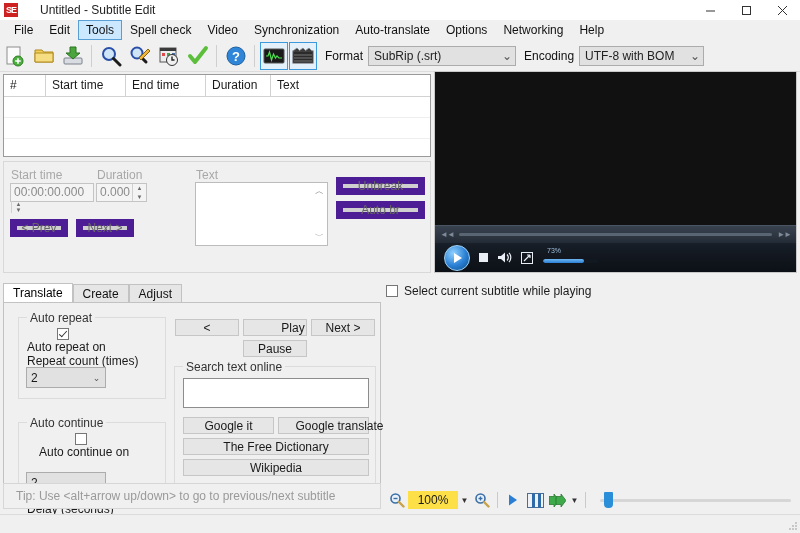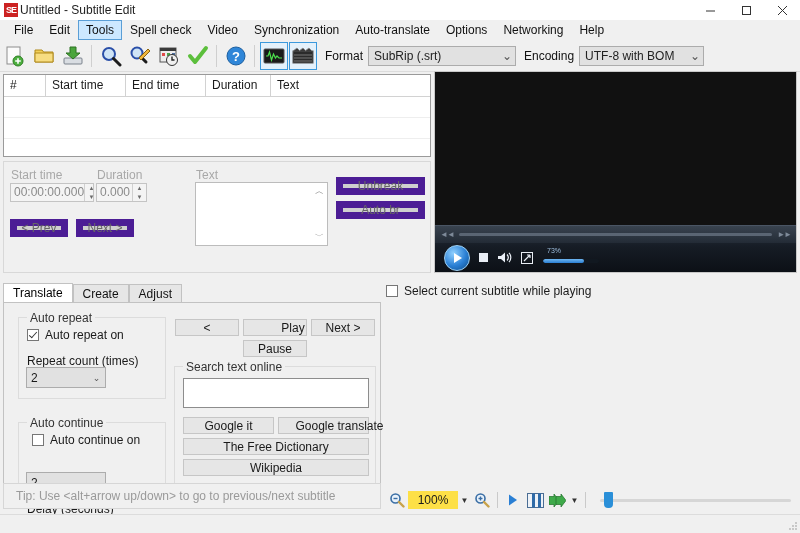--- a/index.html
+++ b/index.html
@@ -27,21 +27,21 @@
   .titlebar {
     position: absolute;
     left: 0; top: 0;
     width: 800px; height: 20px;
     background: #ffffff;
     display: flex;
     align-items: center;
   }
   .app-icon {
     width: 14px; height: 14px;
-    margin-left: 4px; margin-right: 2px;
+    margin-left: 4px; margin-right: 22px;
     background: #cc2222;
     color: #ffffff;
     font-size: 9px;
     font-weight: bold;
     line-height: 14px;
     text-align: center;
     letter-spacing: -1px;
     font-family: "Liberation Sans", sans-serif;
     flex: 0 0 auto;
   }
@@ -716,21 +716,21 @@
       <div class="gh c3">Duration</div>
       <div class="gh c4">Text</div>
     </div>
     <div class="grid-row"></div>
     <div class="grid-row"></div>
     <div class="grid-row"></div>
   </div>
 
   <div class="editpanel">
     <div class="fld-label" style="left:7px; top:6px;">Start time</div>
-    <div class="spin" style="left:6px; top:21px; width:84px;">
+    <div class="spin" style="left:6px; top:21px; width:84px;flex-direction:column;">
       <span class="sval">00:00:00.000</span>
       <span class="sbtns">
           <span>▲</span>
           <span>▼</span>
         </span>
     </div>
 
     <div class="fld-label" style="left:93px; top:6px;">Duration</div>
     <div class="spin" style="left:92px; top:21px; width:51px;">
       <span class="sval">0.000</span>
@@ -800,34 +800,34 @@
     <div class="tabstrip">
       <div class="tab active">Translate</div>
       <div class="tab">Create</div>
       <div class="tab">Adjust</div>
     </div>
 
     <div class="tabbody">
 
       <div class="groupbox" style="left:14px; top:14px; width:148px; height:82px;">
         <div class="gb-title">Auto repeat</div>
-        <div class="chk-row" style="position:absolute; left:8px; top:10px;">
+        <div class="chk-row" style="position:absolute; left:8px; top:10px;flex-direction:column;">
           <span class="chkbox checked"></span>
           <span>Auto repeat on</span>
         </div>
         <div class="sm-label" style="position:absolute; left:8px; top:36px;">Repeat count (times)</div>
         <div class="dd" style="position:absolute; left:7px; top:49px; width:80px;">
           <span class="ddv">2</span>
           <span class="dda">⌄</span>
         </div>
       </div>
 
       <div class="groupbox" style="left:14px; top:119px; width:148px; height:82px;">
         <div class="gb-title">Auto continue</div>
-        <div class="chk-row" style="position:absolute; left:13px; top:10px;">
+        <div class="chk-row" style="position:absolute; left:20px; top:10px;flex-direction:column;">
           <span class="chkbox"></span>
           <span>Auto continue on</span>
         </div>
         <div class="sm-label" style="position:absolute; left:8px; top:31px;margin-top:48px;">Delay (seconds)</div>
         <div class="dd" style="position:absolute; left:7px; top:49px; width:80px;">
           <span class="ddv">2</span>
           <span class="dda">⌄</span>
         </div>
       </div>
 

